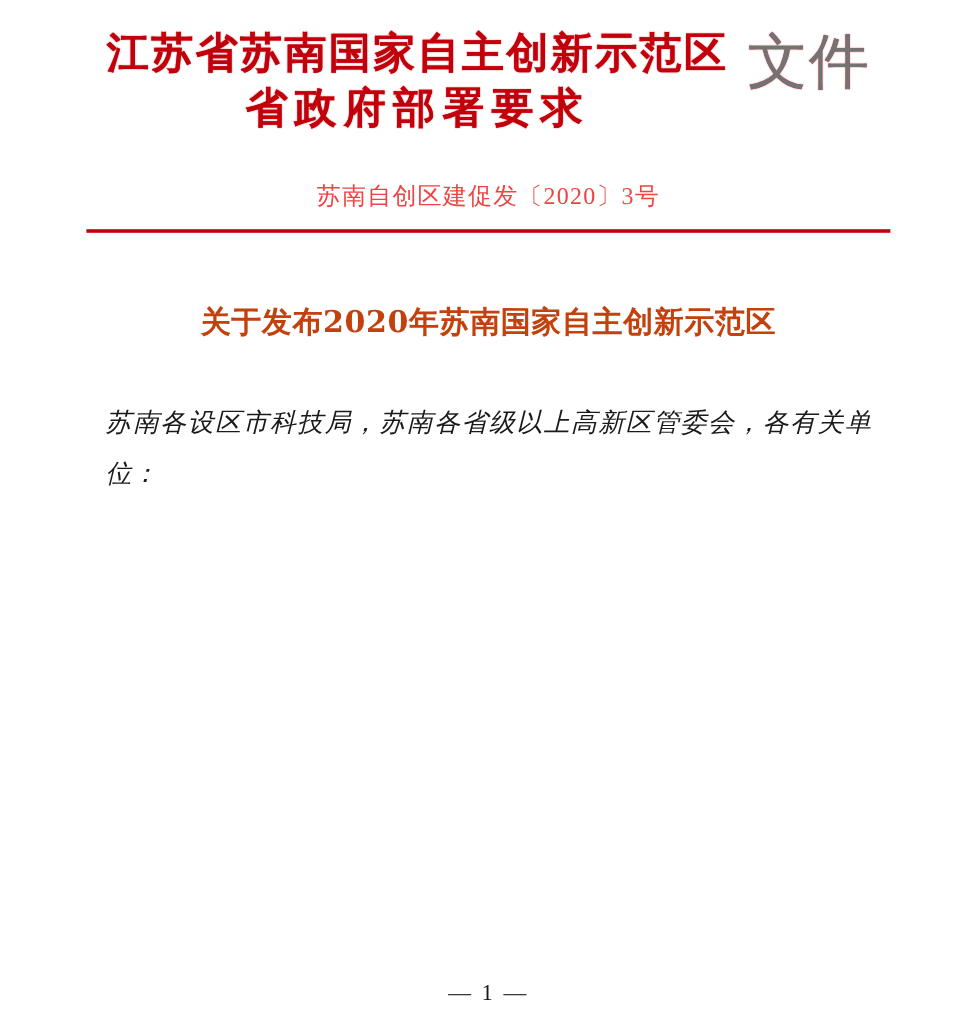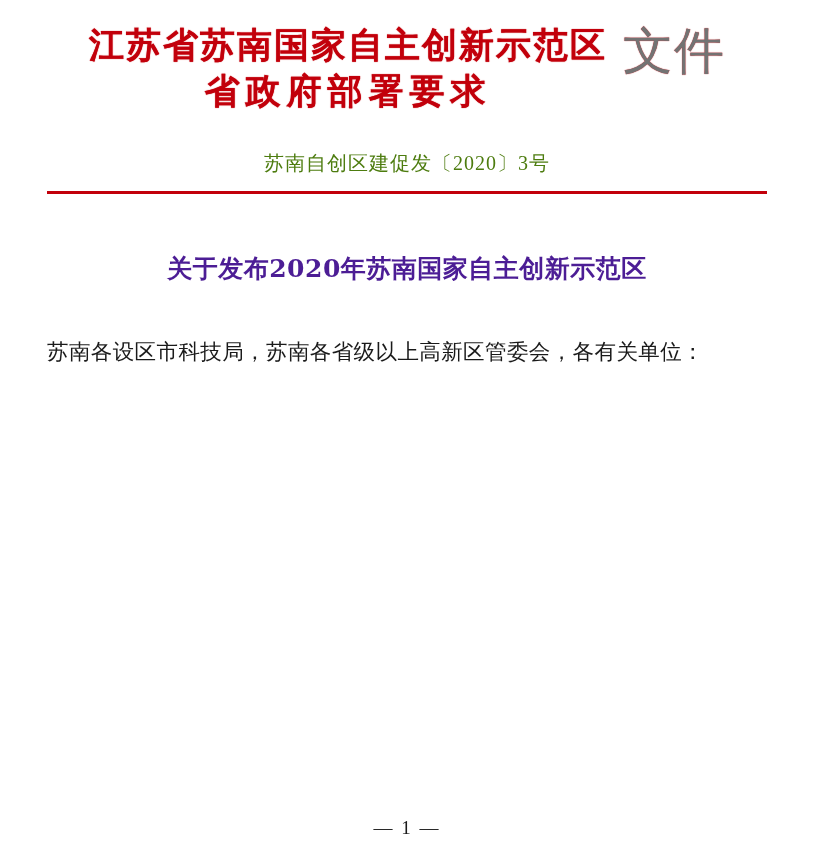--- a/index.html
+++ b/index.html
@@ -12,21 +12,21 @@
     height: 857px;
     font-family: "Liberation Serif", "DejaVu Serif", serif;
     color: #1a1a1a;
     position: relative;
     overflow: hidden;
   }
   .page {
     width: 814px;
     height: 857px;
     box-sizing: border-box;
-    padding: 0 47px;
+    padding: 0 72px;
     position: relative;
     background: #fff;
   }
 
   
   .masthead {
     padding-top: 22px;
     display: flex;
     align-items: flex-start;
     justify-content: center;
@@ -57,54 +57,55 @@
     padding-top: 2px;
     white-space: nowrap;
   }
 
   
   .doc-number {
     margin-top: 36px;
     text-align: center;
     font-size: 20px;
     letter-spacing: 1px;
-    color: #4d7c0f;
+    color: #ef4444;
   }
 
   
   .red-rule {
     margin-top: 14px;
     height: 3px;
     background: #c2000b;
     width: 100%;
   }
 
   
   .doc-title {
     margin-top: 52px;
     text-align: center;
     font-family: "DejaVu Serif", "Liberation Serif", serif;
     font-weight: bold;
     font-size: 25px;
     line-height: 1.85;
-    color: #4c1d95;
+    color: #c2410c;
     letter-spacing: 0.5px;
   }
 
   
   .doc-body {
     margin-top: 38px;
     font-size: 21.5px;
     line-height: 2.03;
     color: #1a1a1a;
     letter-spacing: 0.4px;
     text-align: justify;
   }
   .doc-body p {
-    margin: 0;
+    margin: 16px;
+    font-style: italic;
   }
   .doc-body p.indent {
     text-indent: 2em;
   }
 
   
   .page-footer {
     position: absolute;
     left: 0;
     right: 0;

